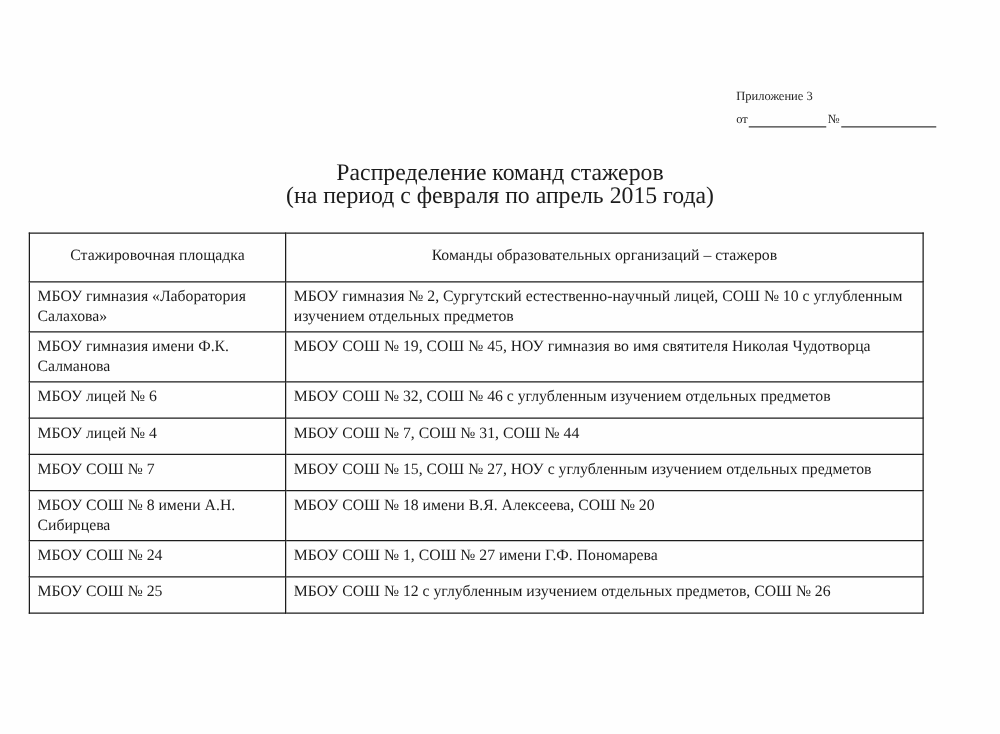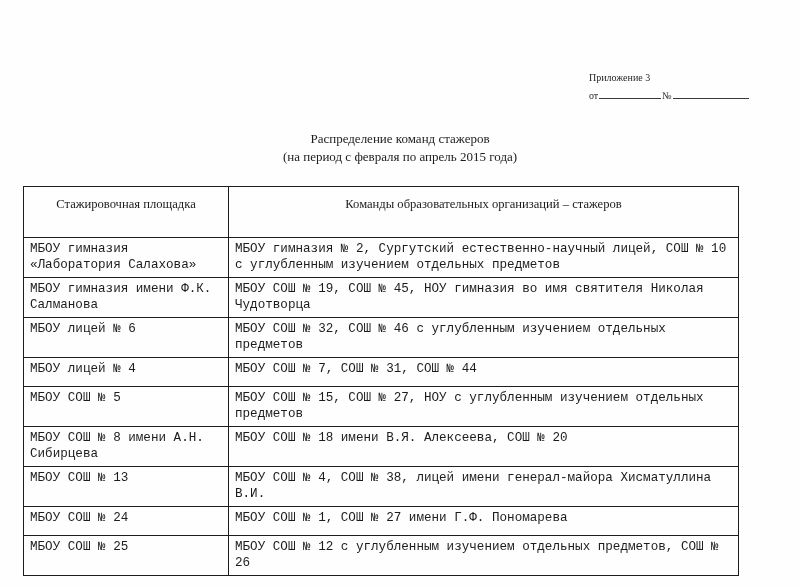--- a/index.html
+++ b/index.html
@@ -32,41 +32,41 @@
     width: 200px;
     font-size: 10px;
     line-height: 17px;
     color: #1f1f1f;
   }
   .appendix .line {
     white-space: nowrap;
   }
   .appendix .from-line {
     display: flex;
-    align-items: flex-start;
+    align-items: center;
     white-space: nowrap;
     margin-top: 1px;
   }
   .blank-rule {
     display: inline-block;
     border-bottom: 1px solid #3a3a3a;
     height: 11px;
     margin: 0 1px;
   }
   .blank-a { width: 62px; }
   .blank-b { width: 76px; }
 
   
   .title-block {
     position: absolute;
     left: 0;
     top: 130px;
     width: 800px;
     text-align: center;
-    font-size: 13px;
+    font-size: 19px;
     line-height: 17.5px;
     color: #1c1c1c;
   }
   .title-block .t-line { display: block; }
 
   
   .doc-table {
     position: absolute;
     left: 23px;
     top: 186px;
@@ -85,23 +85,23 @@
     padding: 3px 6px 4px 6px;
     vertical-align: top;
     font-weight: normal;
     color: #1c1c1c;
   }
   .doc-table thead th {
     text-align: center;
     height: 26px;
     vertical-align: middle;
     padding-top: 4px;
-    padding-bottom: 20px;
+    padding-bottom: 8px;
   }
-  .doc-table tbody tr { height: 21px; font-family: Liberation Mono, monospace; }
+  .doc-table tbody tr { height: 21px; }
   .doc-table tbody tr.tall { height: 37px; }
   .doc-table tbody td {
     height: 21px;
   }
 </style>
 </head>
 <body>
 
 <div class="page">
 
@@ -142,30 +142,26 @@
         </tr>
         <tr>
           <td>МБОУ лицей № 6</td>
           <td>МБОУ СОШ № 32, СОШ № 46 с углубленным изучением отдельных предметов</td>
         </tr>
         <tr>
           <td>МБОУ лицей № 4</td>
           <td>МБОУ СОШ № 7, СОШ № 31, СОШ № 44</td>
         </tr>
         <tr>
-          <td>МБОУ СОШ № 5</td>
+          <td>МБОУ СОШ № 7</td>
           <td>МБОУ СОШ № 15, СОШ № 27, НОУ с углубленным изучением отдельных предметов</td>
         </tr>
         <tr class="tall">
           <td>МБОУ СОШ № 8 имени А.Н. Сибирцева</td>
           <td>МБОУ СОШ № 18 имени В.Я. Алексеева, СОШ № 20</td>
-        </tr>
-        <tr>
-          <td>МБОУ СОШ № 13</td>
-          <td>МБОУ СОШ № 4, СОШ № 38, лицей имени генерал-майора Хисматуллина В.И.</td>
         </tr>
         <tr>
           <td>МБОУ СОШ № 24</td>
           <td>МБОУ СОШ № 1, СОШ № 27 имени Г.Ф. Пономарева</td>
         </tr>
         <tr>
           <td>МБОУ СОШ № 25</td>
           <td>МБОУ СОШ № 12 с углубленным изучением отдельных предметов, СОШ № 26</td>
         </tr>
       </tbody>

